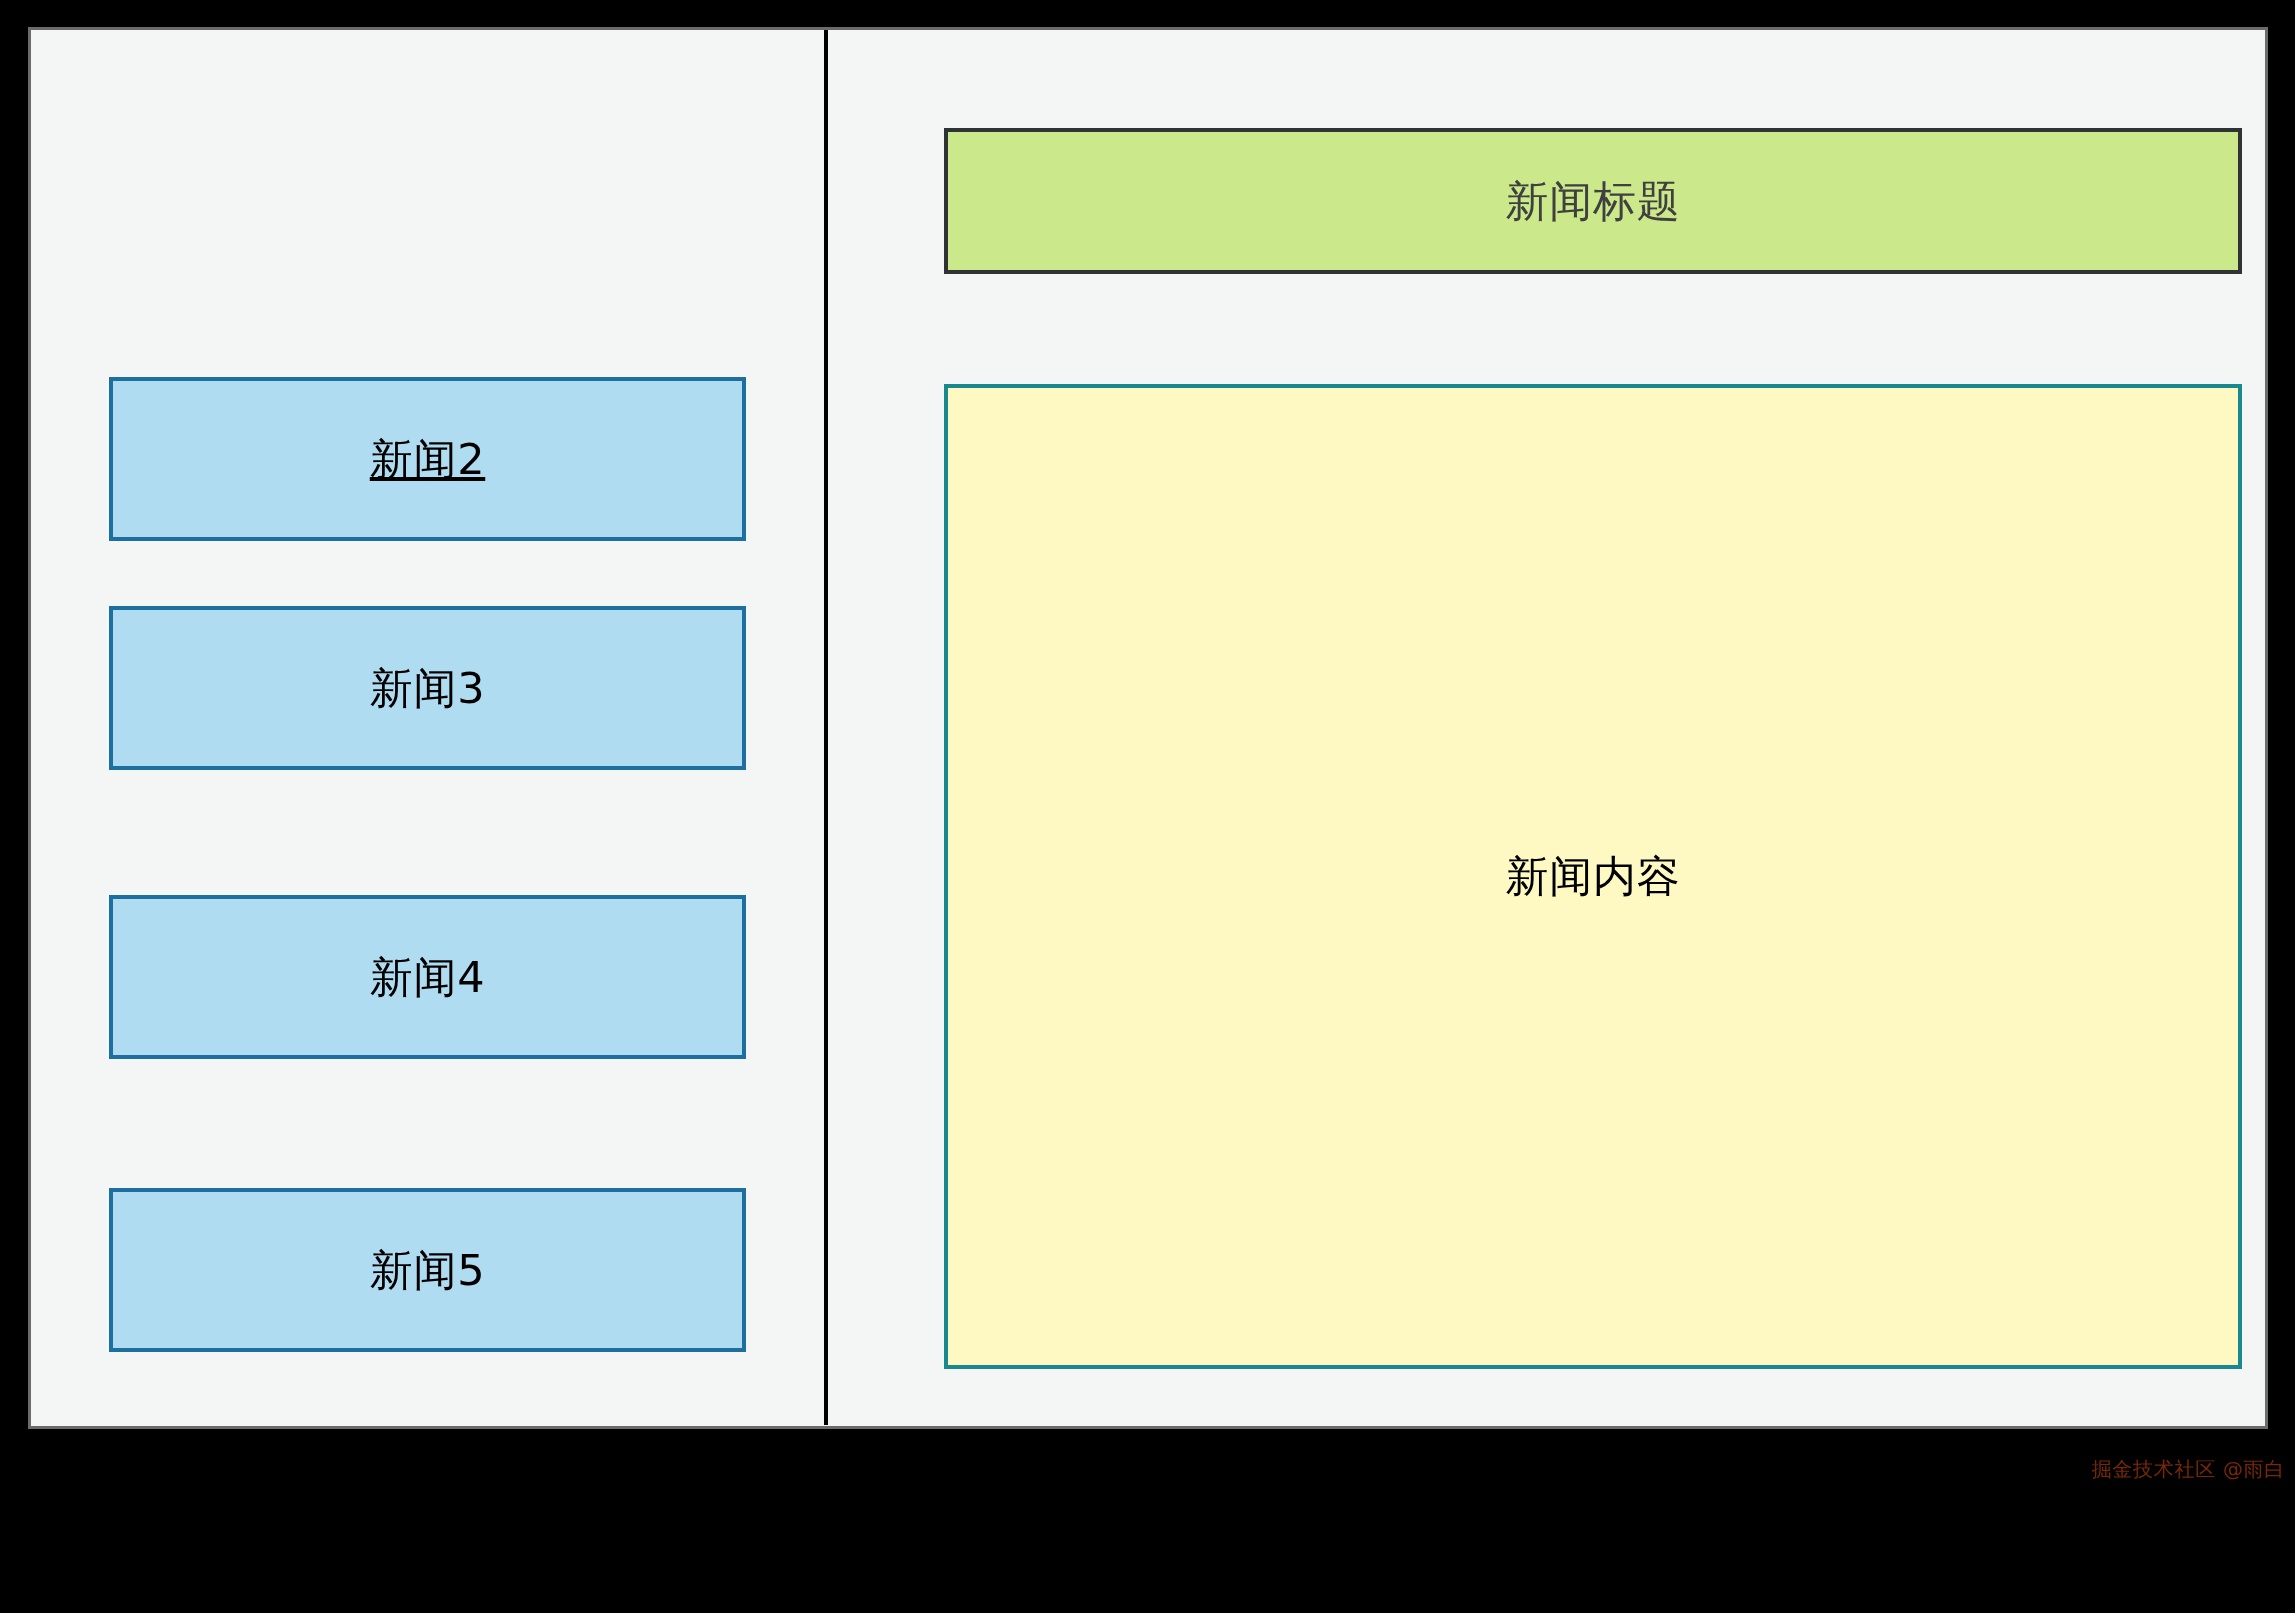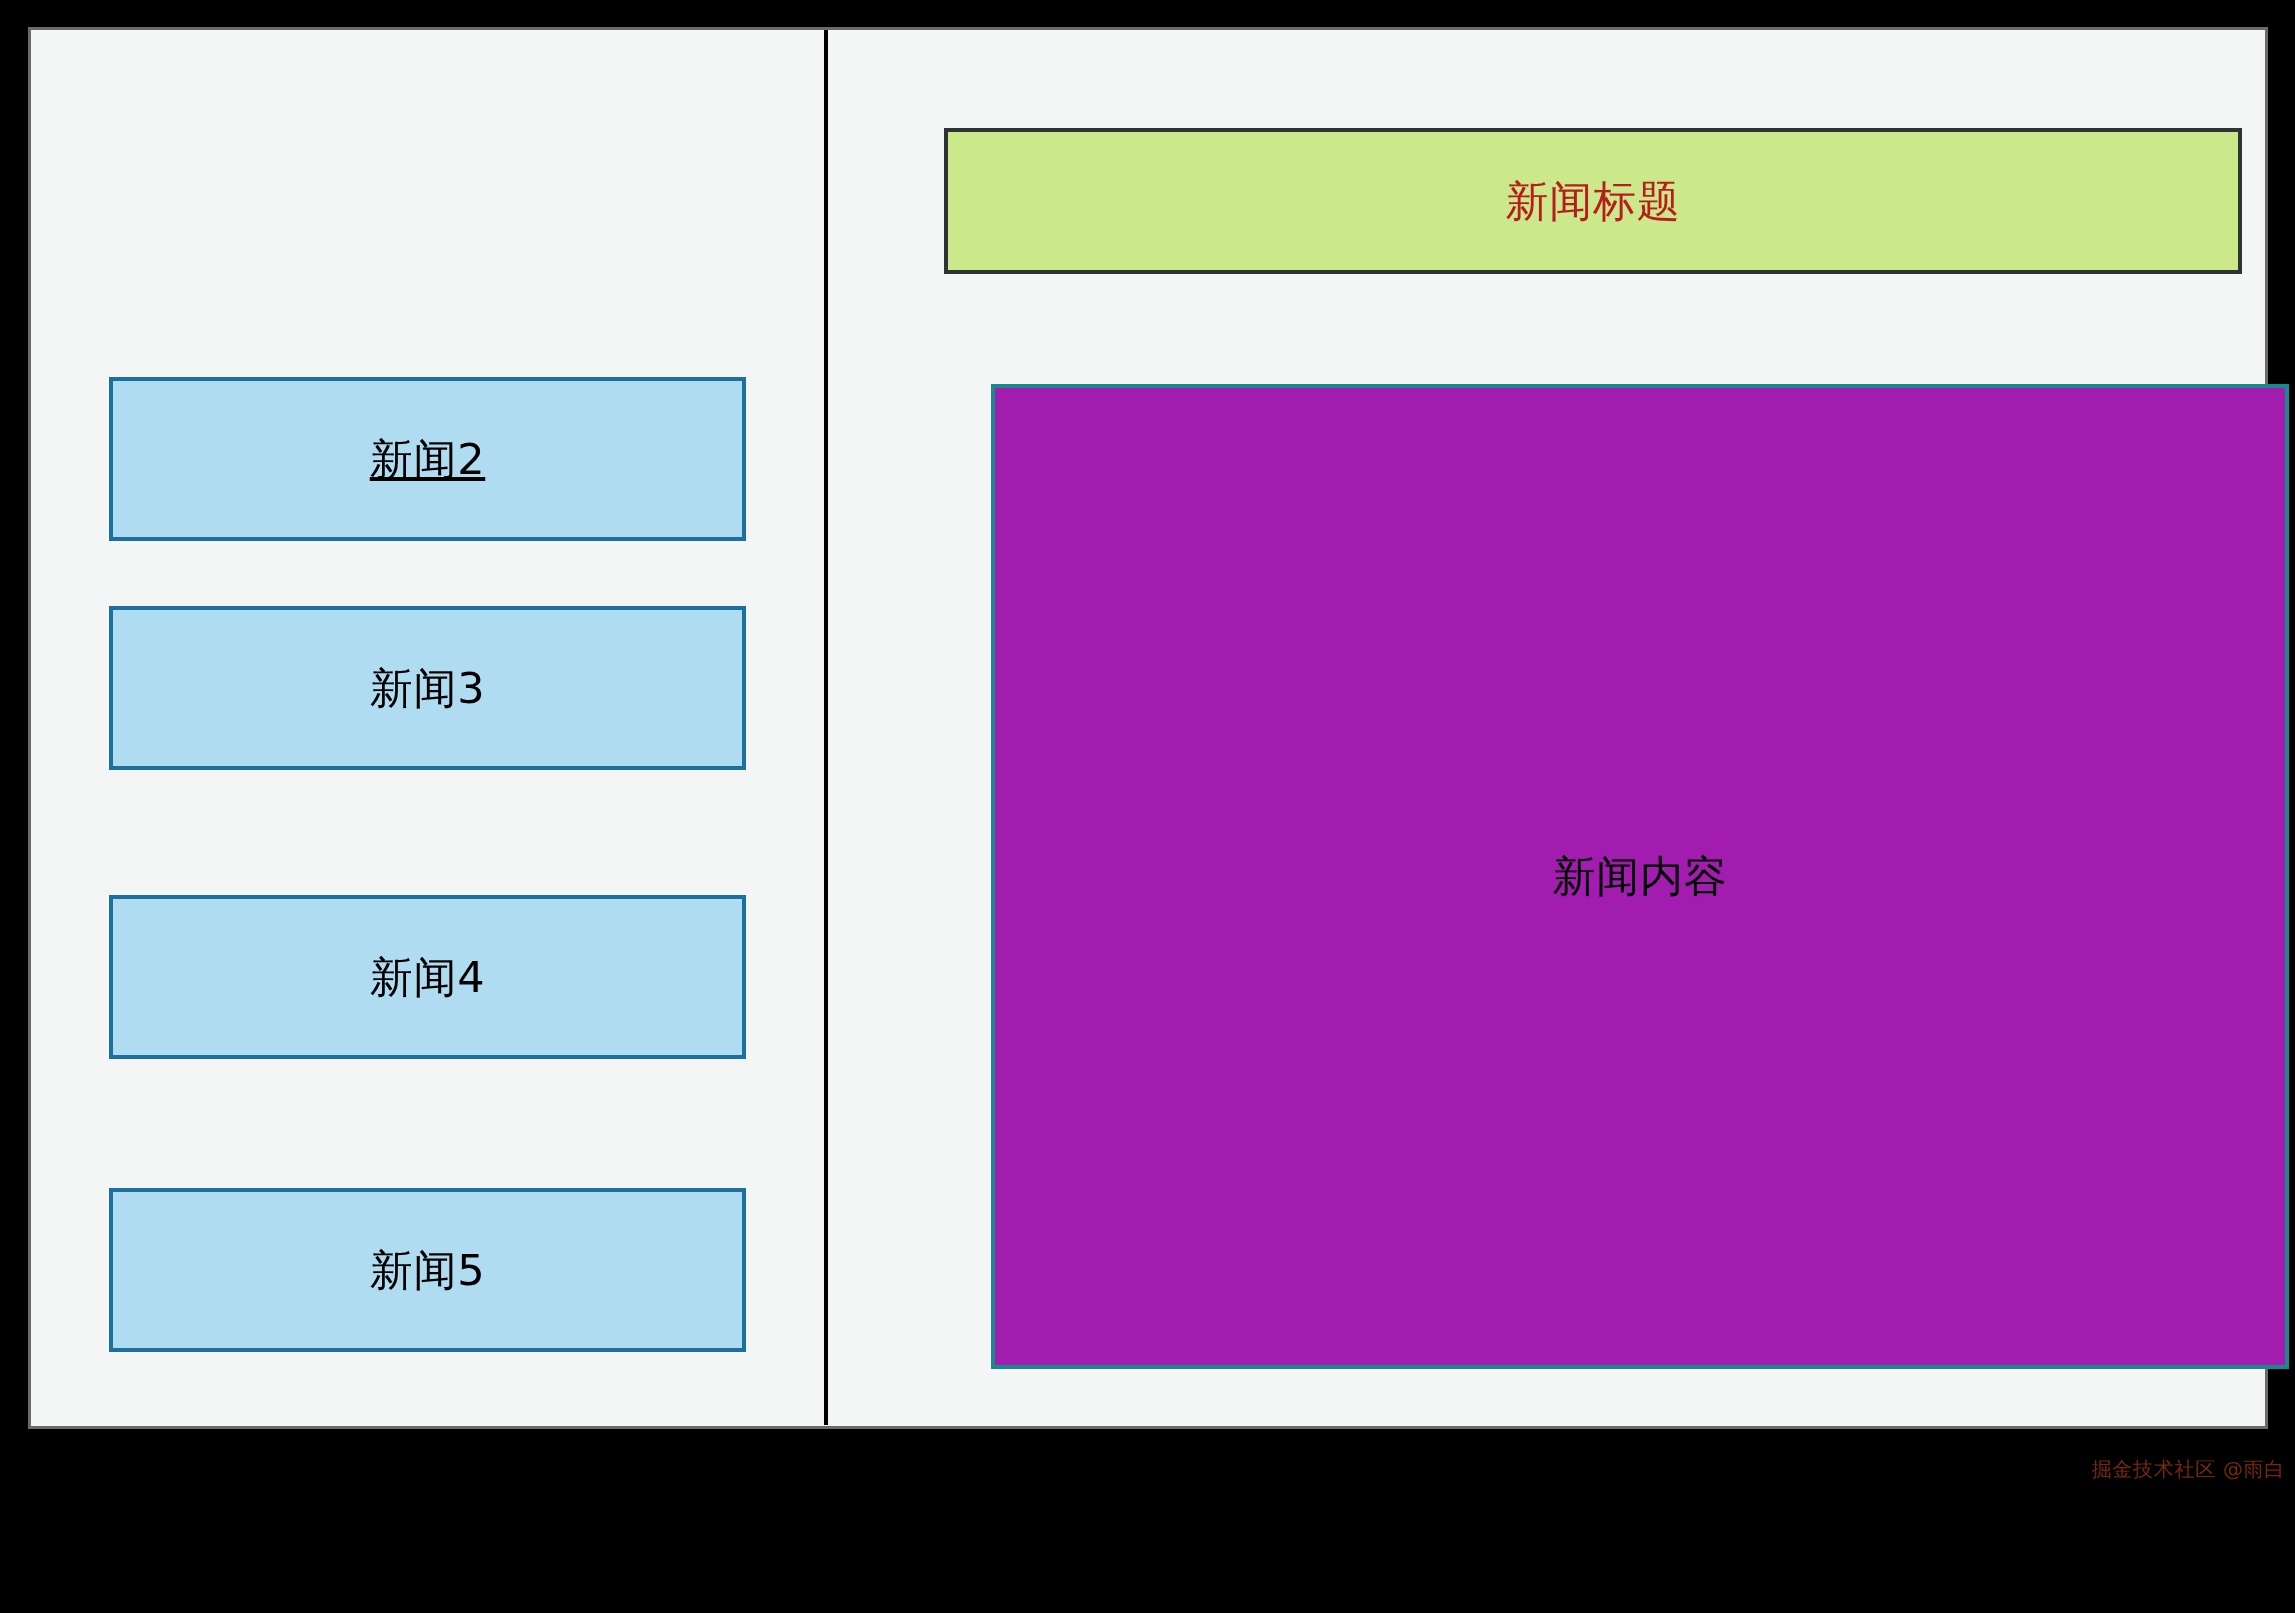--- a/index.html
+++ b/index.html
@@ -85,37 +85,36 @@
     height: 146px;
     background: #cbe88a;
     border: 4.2px solid #2e3436;
     box-sizing: border-box;
     display: flex;
     align-items: center;
     justify-content: center;
   }
   #news-title-text {
     font-size: 43px;
-    color: #b91c1c;
+    color: #404040;
     line-height: 1;
     letter-spacing: 0.7px;
   }
   #news-content-box {
     position: absolute;
     left: 117px;
     top: 354px;
     width: 1298px;
     height: 985px;
-    background: #a21caf;
+    background: #fef9c3;
     border: 4.2px solid #17898f;
     box-sizing: border-box;
     display: flex;
     align-items: center;
     justify-content: center;
-    margin-left: 47px;
   }
   #news-content-text {
     font-size: 43px;
     color: #000000;
     line-height: 1;
     letter-spacing: 0.7px;
   }
 
   
   #watermark {

